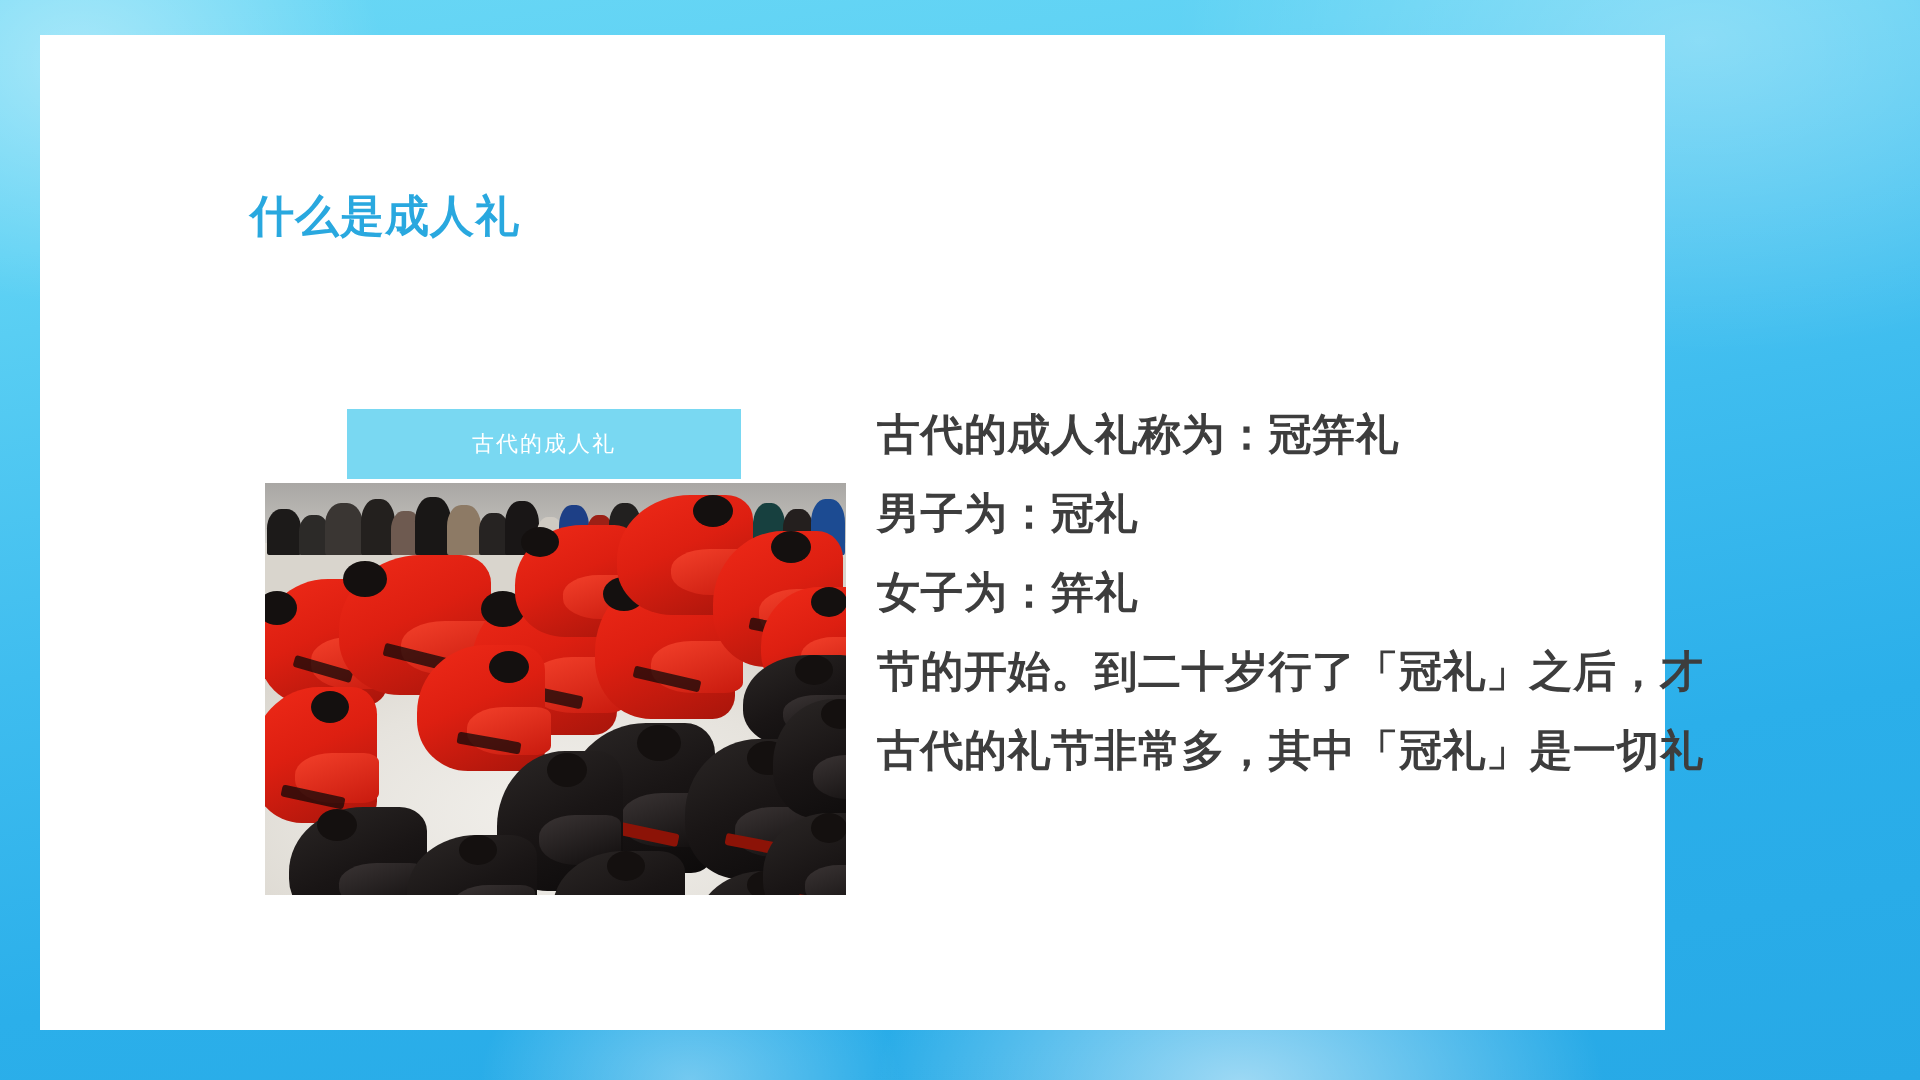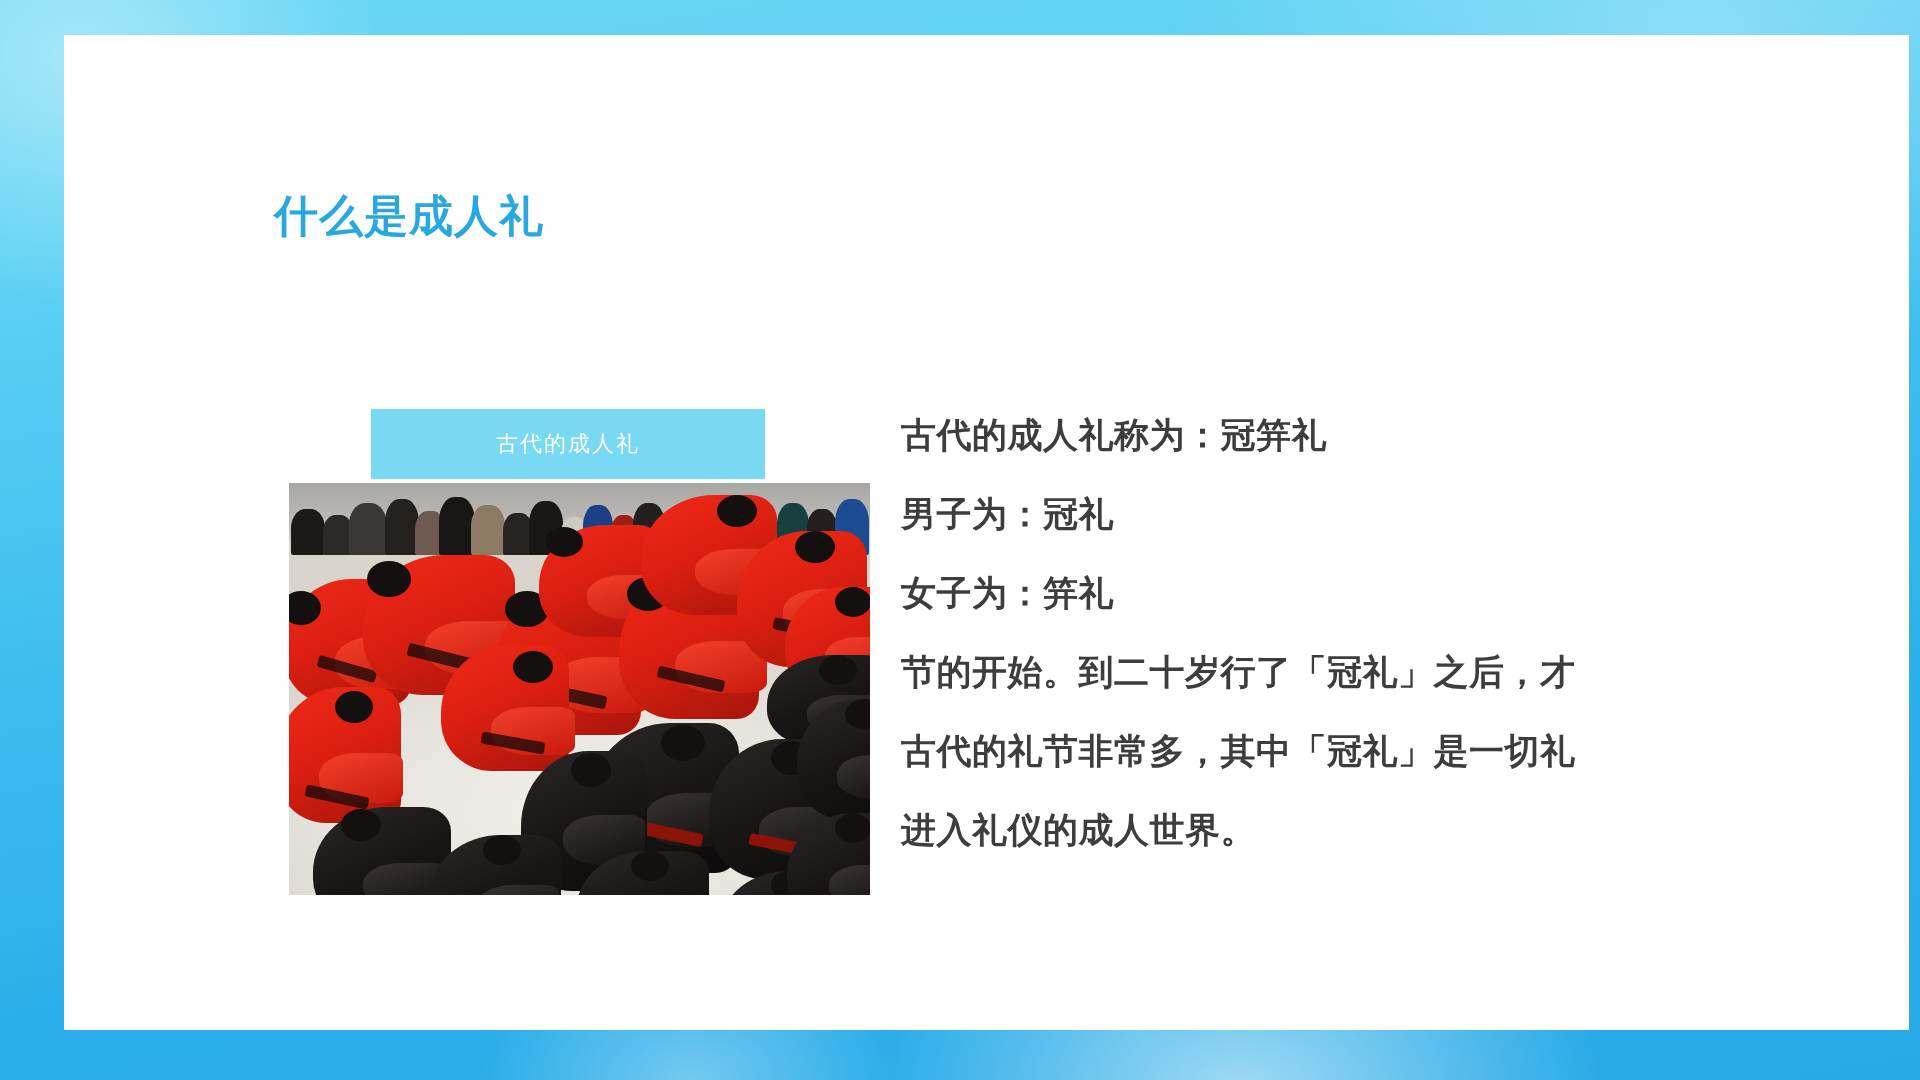--- a/index.html
+++ b/index.html
@@ -15,23 +15,22 @@
       radial-gradient(ellipse 520px 300px at 1240px 1085px, rgba(255,255,255,0.55), rgba(255,255,255,0) 70%),
       radial-gradient(ellipse 300px 200px at 690px 1080px, rgba(255,255,255,0.35), rgba(255,255,255,0) 70%),
       radial-gradient(ellipse 420px 340px at 80px 60px, rgba(255,255,255,0.42), rgba(255,255,255,0) 72%),
       radial-gradient(ellipse 700px 420px at 1700px 40px, rgba(255,255,255,0.30), rgba(255,255,255,0) 75%),
       linear-gradient(170deg, #69D7F5 0%, #5FD2F4 18%, #3FBDEF 48%, #2BAFEA 72%, #27A9E6 100%);
   }
   
   #panel {
     position: absolute;
     left: 40px; top: 35px;
-    width: 1845px; height: 995px;
+    width: 1625px; height: 995px;
     background: #ffffff;
-    margin-left: 24px;
   }
   
   #heading {
     position: absolute;
     left: 210px; top: 157px;
     font-size: 44px;
     line-height: 1.1;
     letter-spacing: 1px;
     color: #29A8DF;
     white-space: nowrap;
@@ -97,21 +96,21 @@
   .red .body  { background: linear-gradient(155deg, #ef2a18 0%, #dd1f11 45%, #a8150b 100%); }
   .red .sleeve{ background: linear-gradient(160deg, #f3402a, #c81a0e); }
   .blk .body  { background: linear-gradient(155deg, #2b2726 0%, #191515 50%, #0c0a0a 100%); }
   .blk .sleeve{ background: linear-gradient(160deg, #3a3434, #100d0d); }
   .blk .sash  { background: #8c1307; }
   
   #body-text {
     position: absolute;
     left: 837px; top: 360px;
     width: 950px;
-    font-size: 35px;
+    font-size: 43px;
     font-weight: bold;
     line-height: 79px;
     color: #3D3D3D;
     letter-spacing: 0.5px;
   }
   #body-text .tline { white-space: nowrap; }
 </style>
 </head>
 <body>
 
@@ -264,17 +263,16 @@
         <div class="sash" style="left:34px; top:86px; width:60px; height:11px; transform:rotate(10deg);"></div>
       </div>
     </div>
 
     <div id="body-text">
       <div class="tline">古代的成人礼称为：冠笄礼</div>
       <div class="tline">男子为：冠礼</div>
       <div class="tline">女子为：笄礼</div>
       <div class="tline">节的开始。到二十岁行了「冠礼」之后，才</div>
       <div class="tline">古代的礼节非常多，其中「冠礼」是一切礼</div>
-      <div class="tline">进入礼仪的成人世界。</div>
     </div>
 
   </div>
 </div>
 
 </body></html>

